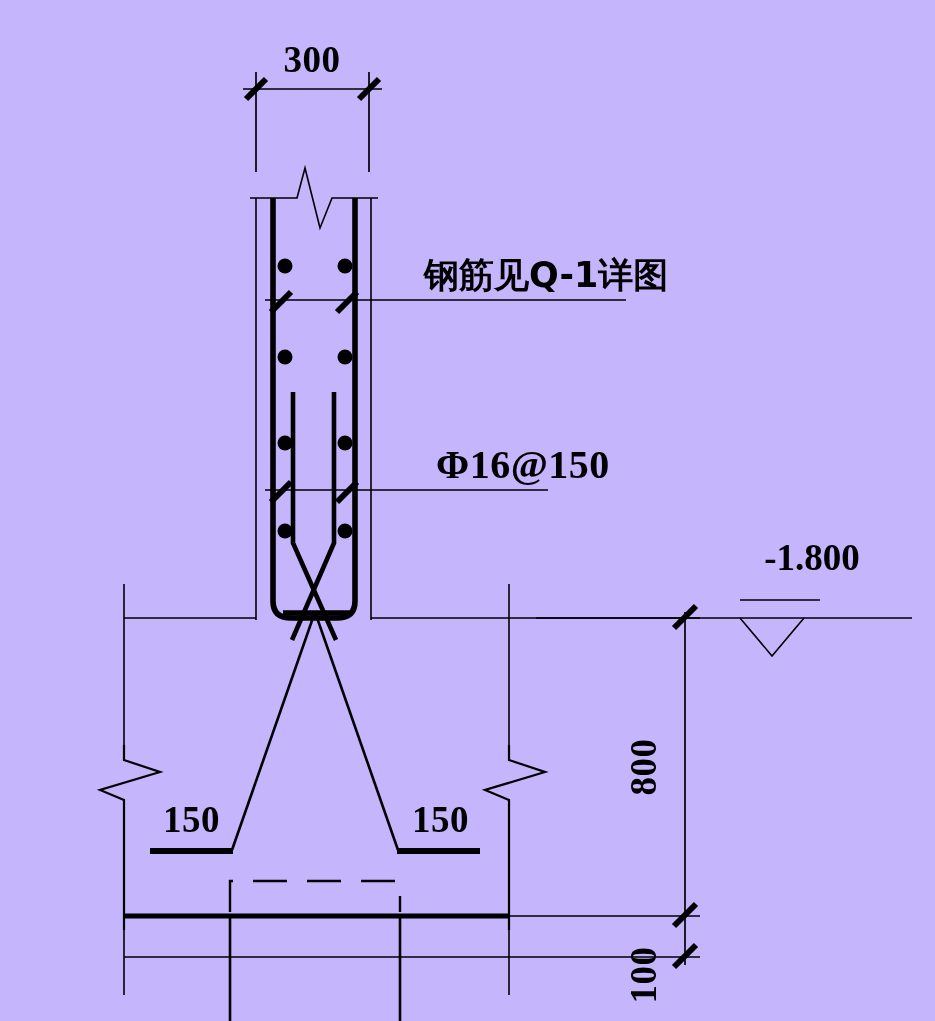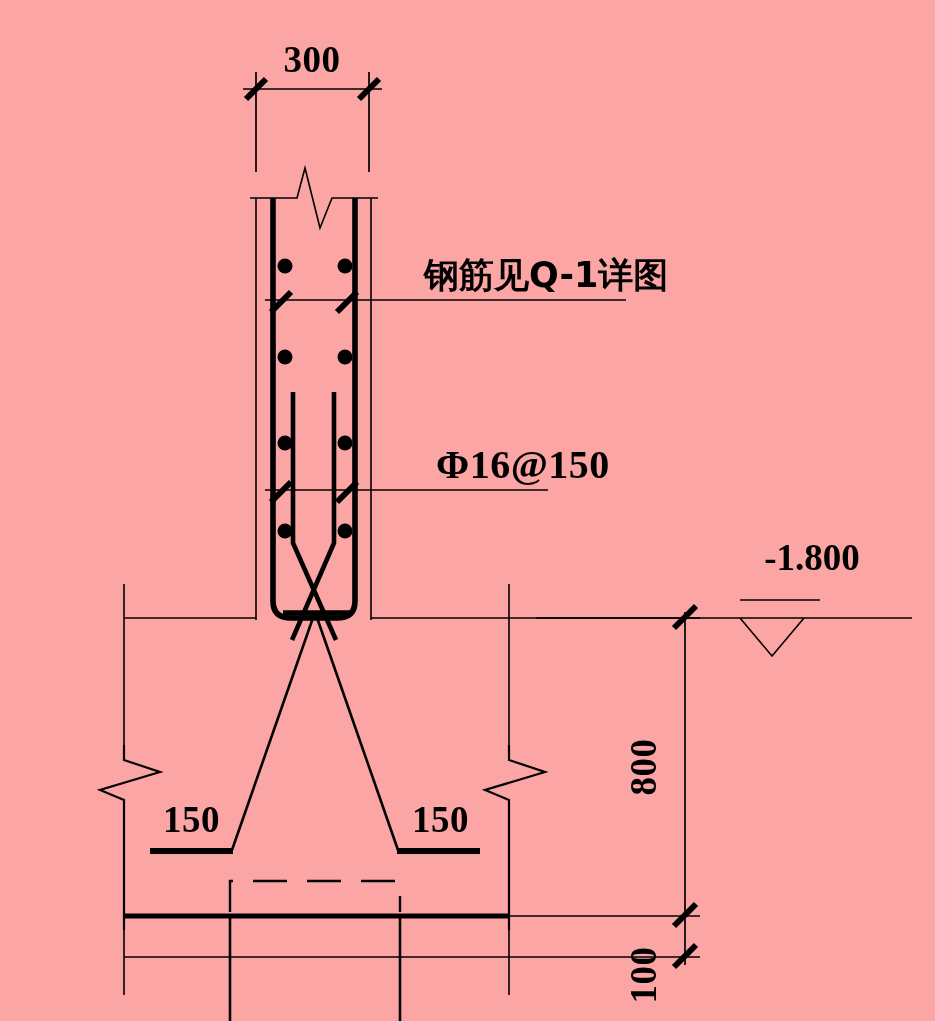--- a/index.html
+++ b/index.html
@@ -10,21 +10,21 @@
   body {
     width: 935px;
     height: 1021px;
     overflow: hidden;
     font-family: "Liberation Serif", serif;
   }
   #drawing-root {
     position: relative;
     width: 935px;
     height: 1021px;
-    background: #fca5a5;
+    background: #c4b5fd;
   }
   svg#cad-canvas {
     display: block;
     width: 935px;
     height: 1021px;
   }
   
   .ln-thin   { stroke: #000; stroke-width: 1.6;  fill: none; }
   .ln-med    { stroke: #000; stroke-width: 2.6;  fill: none; }
   .ln-thick  { stroke: #000; stroke-width: 6.2;  fill: none; stroke-linecap: butt; }

